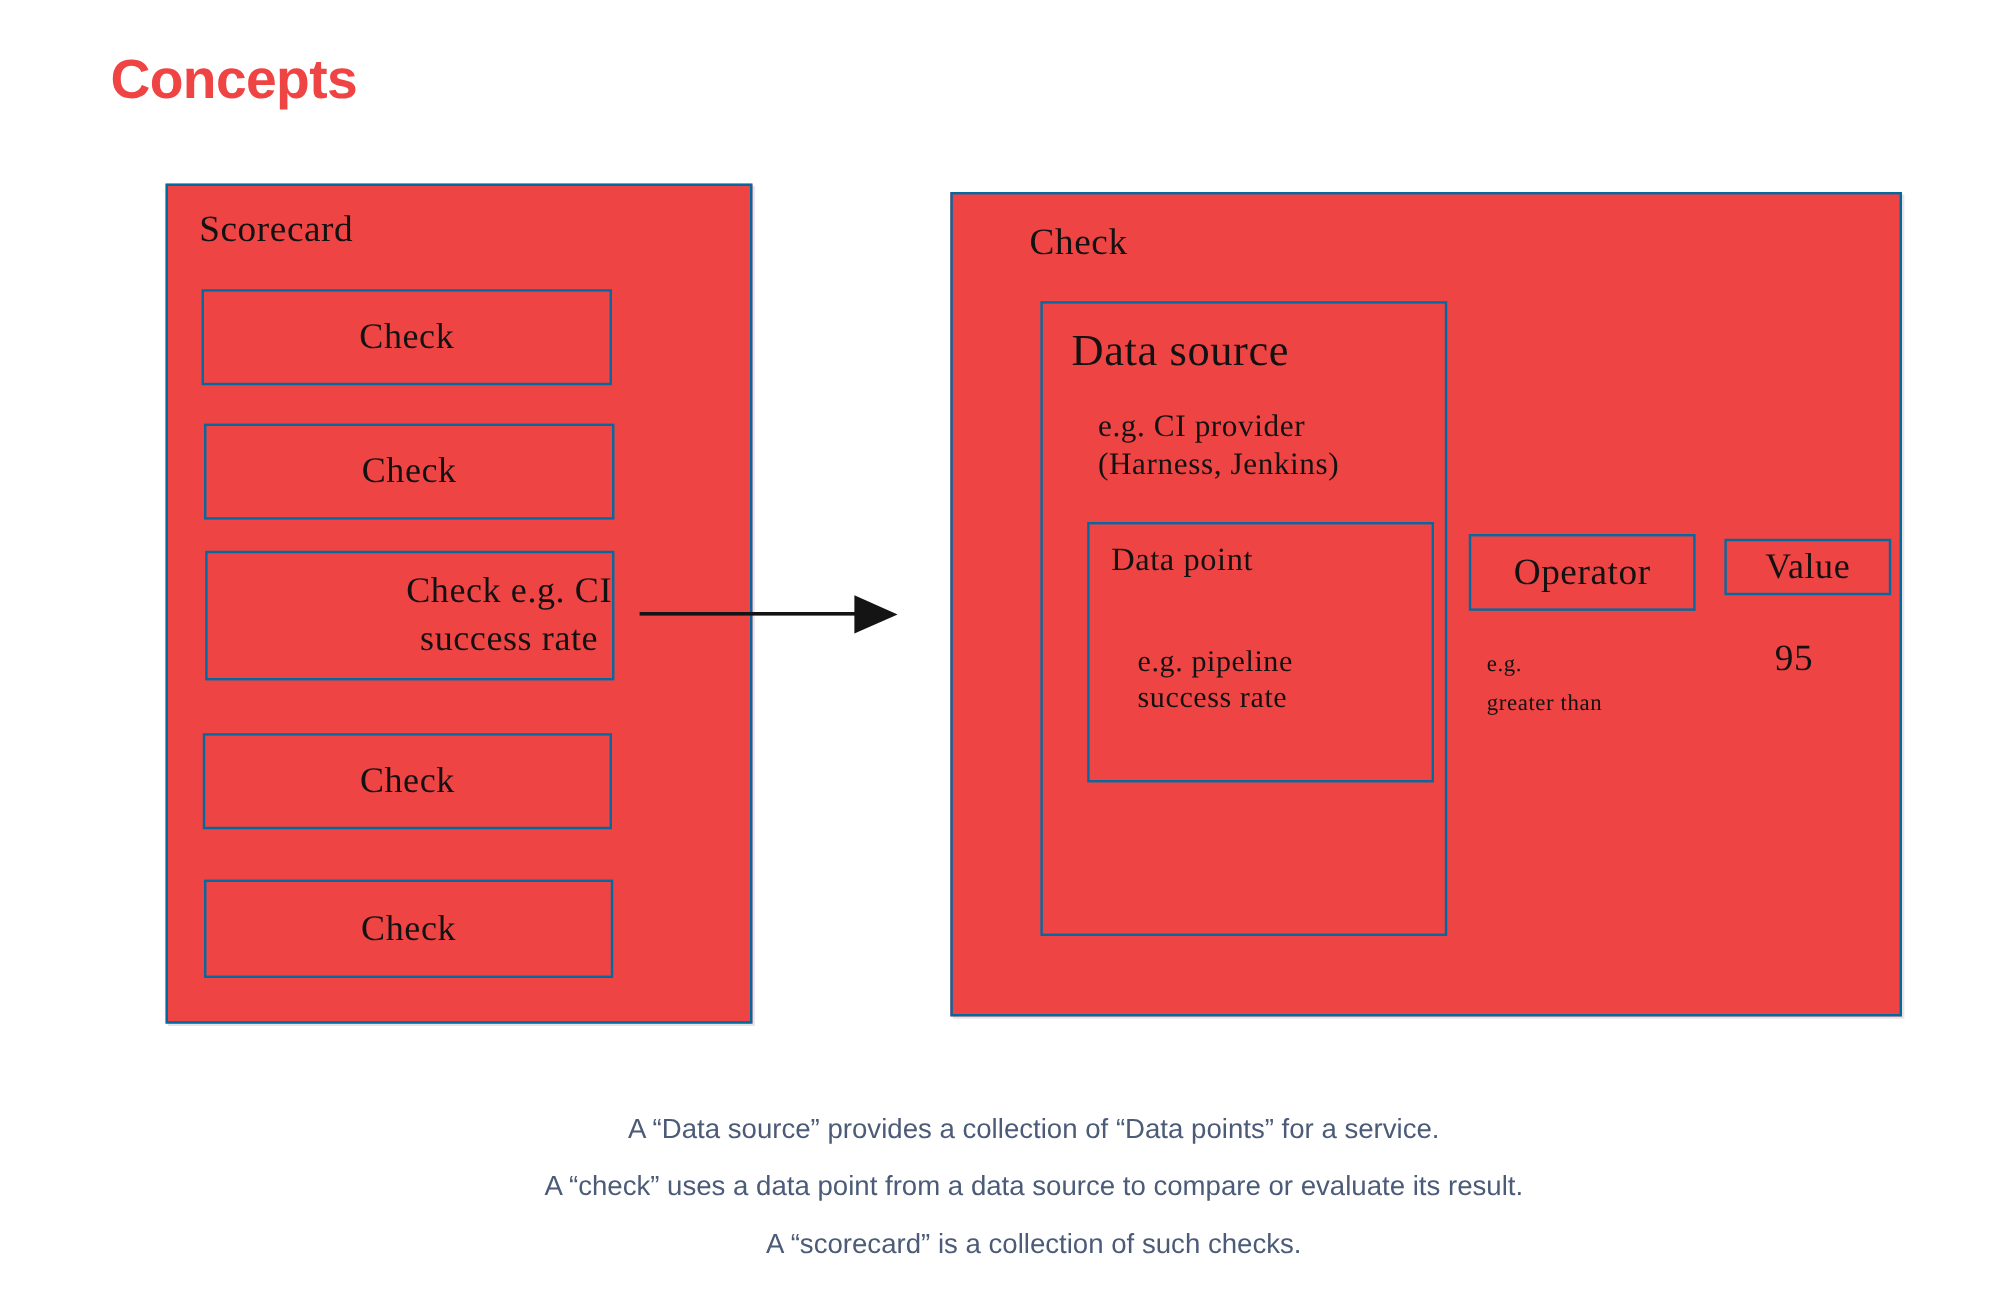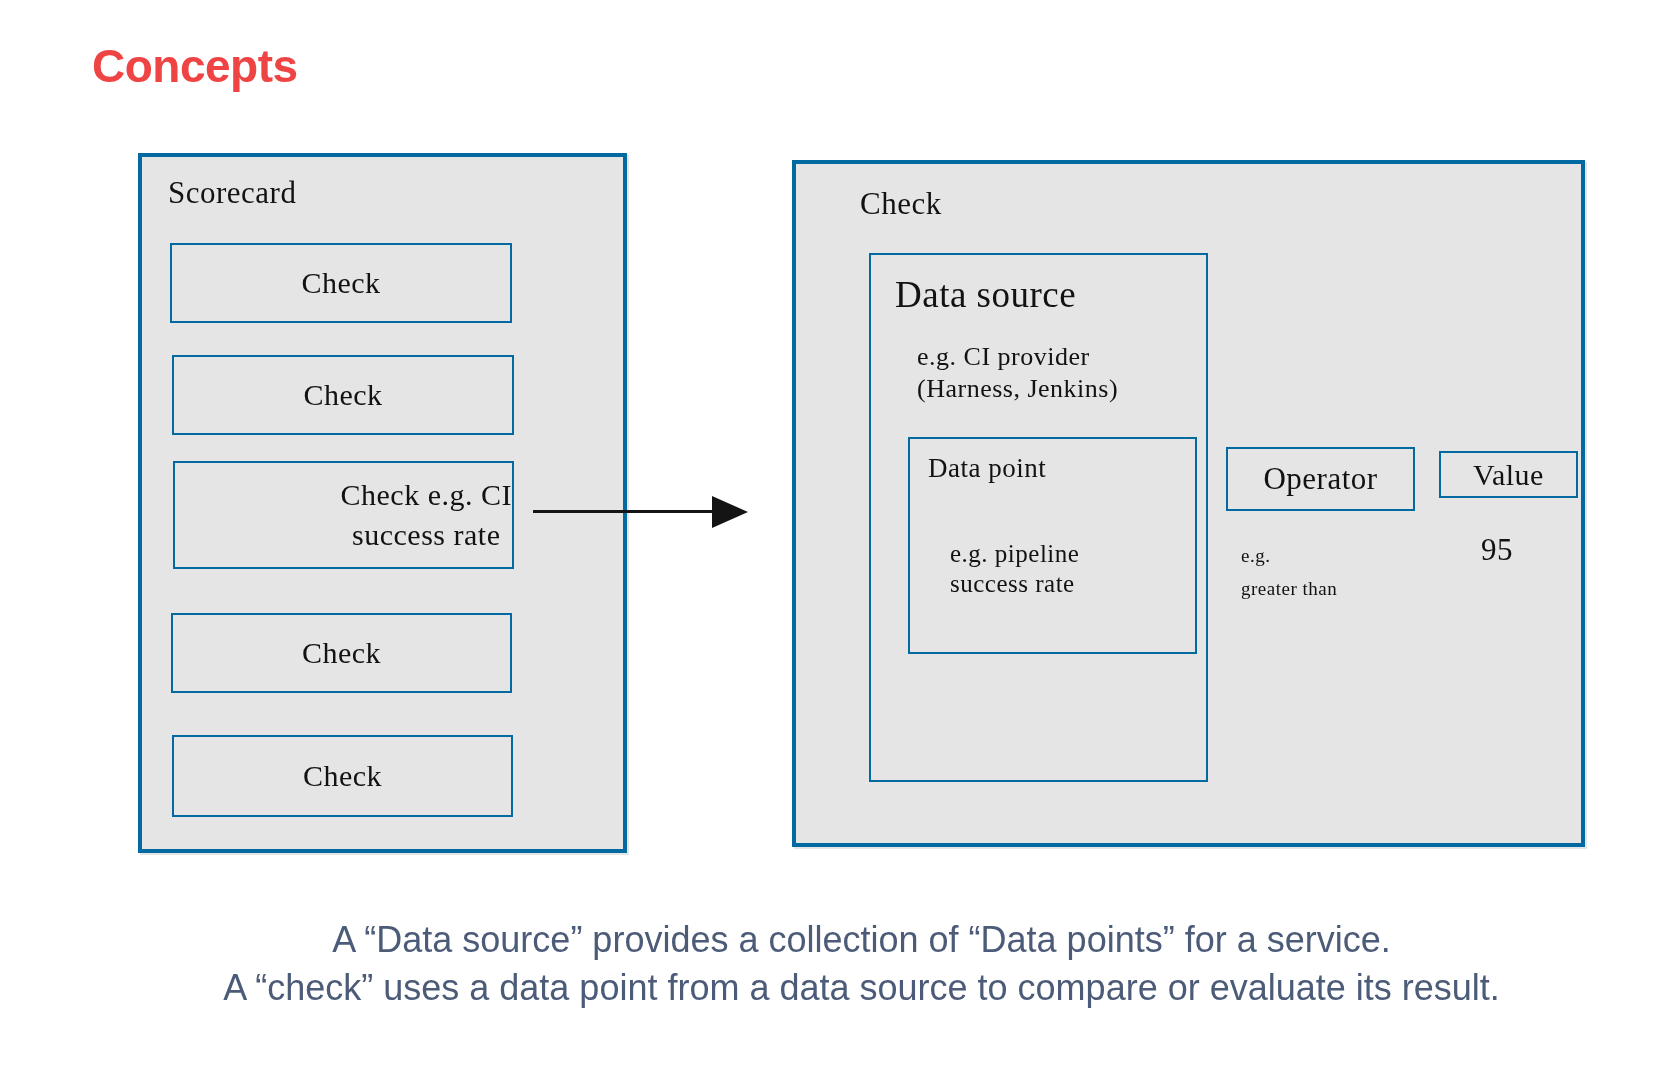--- a/index.html
+++ b/index.html
@@ -30,22 +30,22 @@
     font-family: cursive;
     color: #121212;
     letter-spacing: 0.5px;
   }
   .prewrap { white-space: pre-line; }
 
   
   .dbox {
     position: absolute;
     box-sizing: border-box;
-    background: #e5e5e5;
-    border: 4px solid #0369a1;
+    background: #ef4444;
+    border: 2px solid #0369a1;
   }
   .dbox.thin { border-width: 2.5px; }
   .dbox.thinner { border-width: 2px; }
   .shadowed { box-shadow: 2px 2px 0 rgba(0,0,0,0.10); }
 
   
   .scorecard-box { left: 138px; top: 153px; width: 489px; height: 700px; }
   .scorecard-label {
     position: absolute; left: 26px; top: 18px;
     font-size: 31px;
@@ -126,21 +126,21 @@
     position: absolute; left: 685px; top: 368px;
     font-size: 31px;
   }
 
   
   .caption {
     position: absolute;
     left: 63px; right: 0; top: 916px;
     text-align: center;
     color: #4b5b78;
-    font-size: 36px;
+    font-size: 23px;
     line-height: 48px;
   }
 </style>
 </head>
 <body>
 
 <div class="canvas">
 
   <h1 class="page-title">Concepts</h1>
 
@@ -191,15 +191,16 @@
     </div>
 
     <div class="hand prewrap operator-example">e.g.
 greater than</div>
     <div class="hand value-example">95</div>
   </div>
 
   <div class="caption">
     <div>A “Data source” provides a collection of “Data points” for a service.</div>
     <div>A “check” uses a data point from a data source to compare or evaluate its result.</div>
+    <div>A “scorecard” is a collection of such checks.</div>
   </div>
 
 </div>
 
 </body></html>

